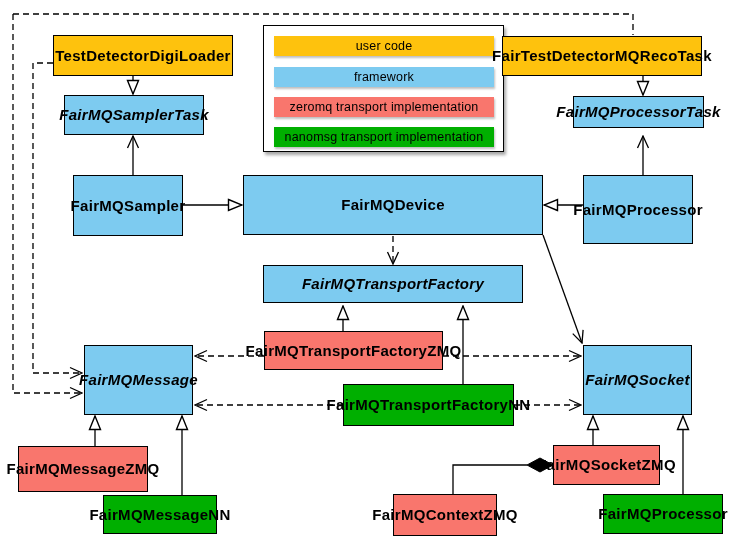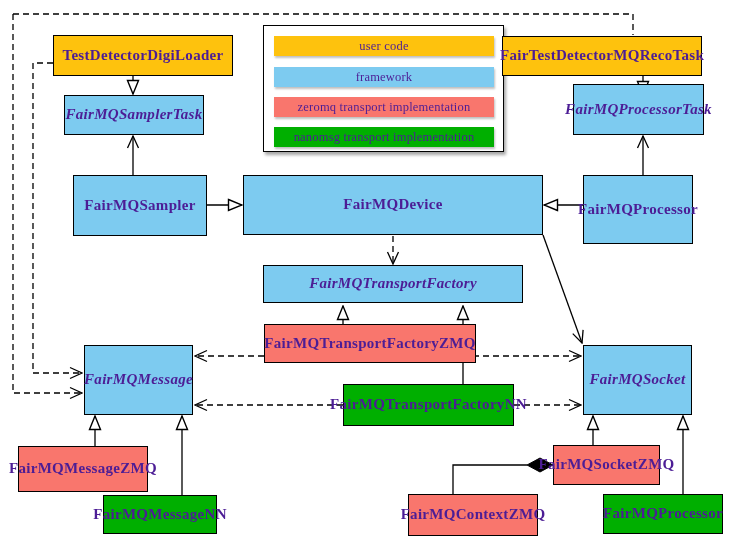--- a/index.html
+++ b/index.html
@@ -1,18 +1,18 @@
 <!DOCTYPE html>
 <html style="--user_code: #FEC20D; --framework: #7DCBF0; --zeromq: #F9766D; --nanomsg: #00AF00; --border: #000000; --background: #FFFFFF;"><head>
 <meta charset="utf-8">
 <style>
   html,body{margin:0;padding:0;background:#fff;}
   #canvas{
     position:relative;width:748px;height:549px;background:#fff;overflow:hidden;
-    font-family:Liberation Serif, serif;color:#4c1d95;
+    font-family:Liberation Sans, sans-serif;color:#000000;
   }
   #connectors{position:absolute;left:0;top:0;z-index:1;}
   .node{
     position:absolute;z-index:2;box-sizing:border-box;
     display:flex;align-items:center;justify-content:center;
     border:1.5px solid #000;font-weight:bold;font-size:15px;
     text-align:center;letter-spacing:.3px;line-height:1.15;padding:0 3px;
   }
   .abstract{font-style:italic;}
   .cat-user_code{background:var(--user_code);}
@@ -77,28 +77,28 @@
   <div class="legend">
     <div class="swatch cat-user_code" style="top:10px">user code</div>
     <div class="swatch cat-framework" style="top:41px">framework</div>
     <div class="swatch cat-zeromq" style="top:71px">zeromq transport implementation</div>
     <div class="swatch cat-nanomsg" style="top:101px">nanomsg transport implementation</div>
   </div>
 
   <div class="node cat-user_code" style="left:53px;top:35px;width:180px;height:41px">TestDetectorDigiLoader</div>
   <div class="node cat-user_code" style="left:502px;top:36px;width:200px;height:40px">FairTestDetectorMQRecoTask</div>
   <div class="node cat-framework abstract" style="left:64px;top:95px;width:140px;height:40px">FairMQSamplerTask</div>
-  <div class="node cat-framework abstract" style="left:573px;top:84px;width:131px;height:51px">FairMQProcessorTask</div>
-  <div class="node cat-framework" style="left:73px;top:175px;width:134px;height:61px">FairMQSampler</div>
+  <div class="node cat-framework abstract" style="left:573px;top:96px;width:131px;height:32px">FairMQProcessorTask</div>
+  <div class="node cat-framework" style="left:73px;top:175px;width:110px;height:61px">FairMQSampler</div>
   <div class="node cat-framework" style="left:243px;top:175px;width:300px;height:60px">FairMQDevice</div>
   <div class="node cat-framework" style="left:583px;top:175px;width:110px;height:69px">FairMQProcessor</div>
   <div class="node cat-framework abstract" style="left:263px;top:265px;width:260px;height:38px">FairMQTransportFactory</div>
-  <div class="node cat-zeromq" style="left:264px;top:324px;width:212px;height:39px">FairMQTransportFactoryZMQ</div>
+  <div class="node cat-zeromq" style="left:264px;top:331px;width:179px;height:39px">FairMQTransportFactoryZMQ</div>
   <div class="node cat-nanomsg" style="left:343px;top:384px;width:171px;height:42px">FairMQTransportFactoryNN</div>
   <div class="node cat-framework abstract" style="left:84px;top:345px;width:109px;height:70px">FairMQMessage</div>
   <div class="node cat-framework abstract" style="left:583px;top:345px;width:109px;height:70px">FairMQSocket</div>
   <div class="node cat-zeromq" style="left:18px;top:446px;width:130px;height:46px">FairMQMessageZMQ</div>
   <div class="node cat-nanomsg" style="left:103px;top:495px;width:114px;height:39px">FairMQMessageNN</div>
   <div class="node cat-zeromq" style="left:553px;top:445px;width:107px;height:40px">FairMQSocketZMQ</div>
   <div class="node cat-nanomsg" style="left:603px;top:494px;width:120px;height:40px">FairMQProcessor</div>
-  <div class="node cat-zeromq" style="left:408px;top:494px;width:130px;height:42px">FairMQContextZMQ</div>
+  <div class="node cat-zeromq" style="left:393px;top:494px;width:104px;height:42px">FairMQContextZMQ</div>
 
 </div>
 
 </body></html>

